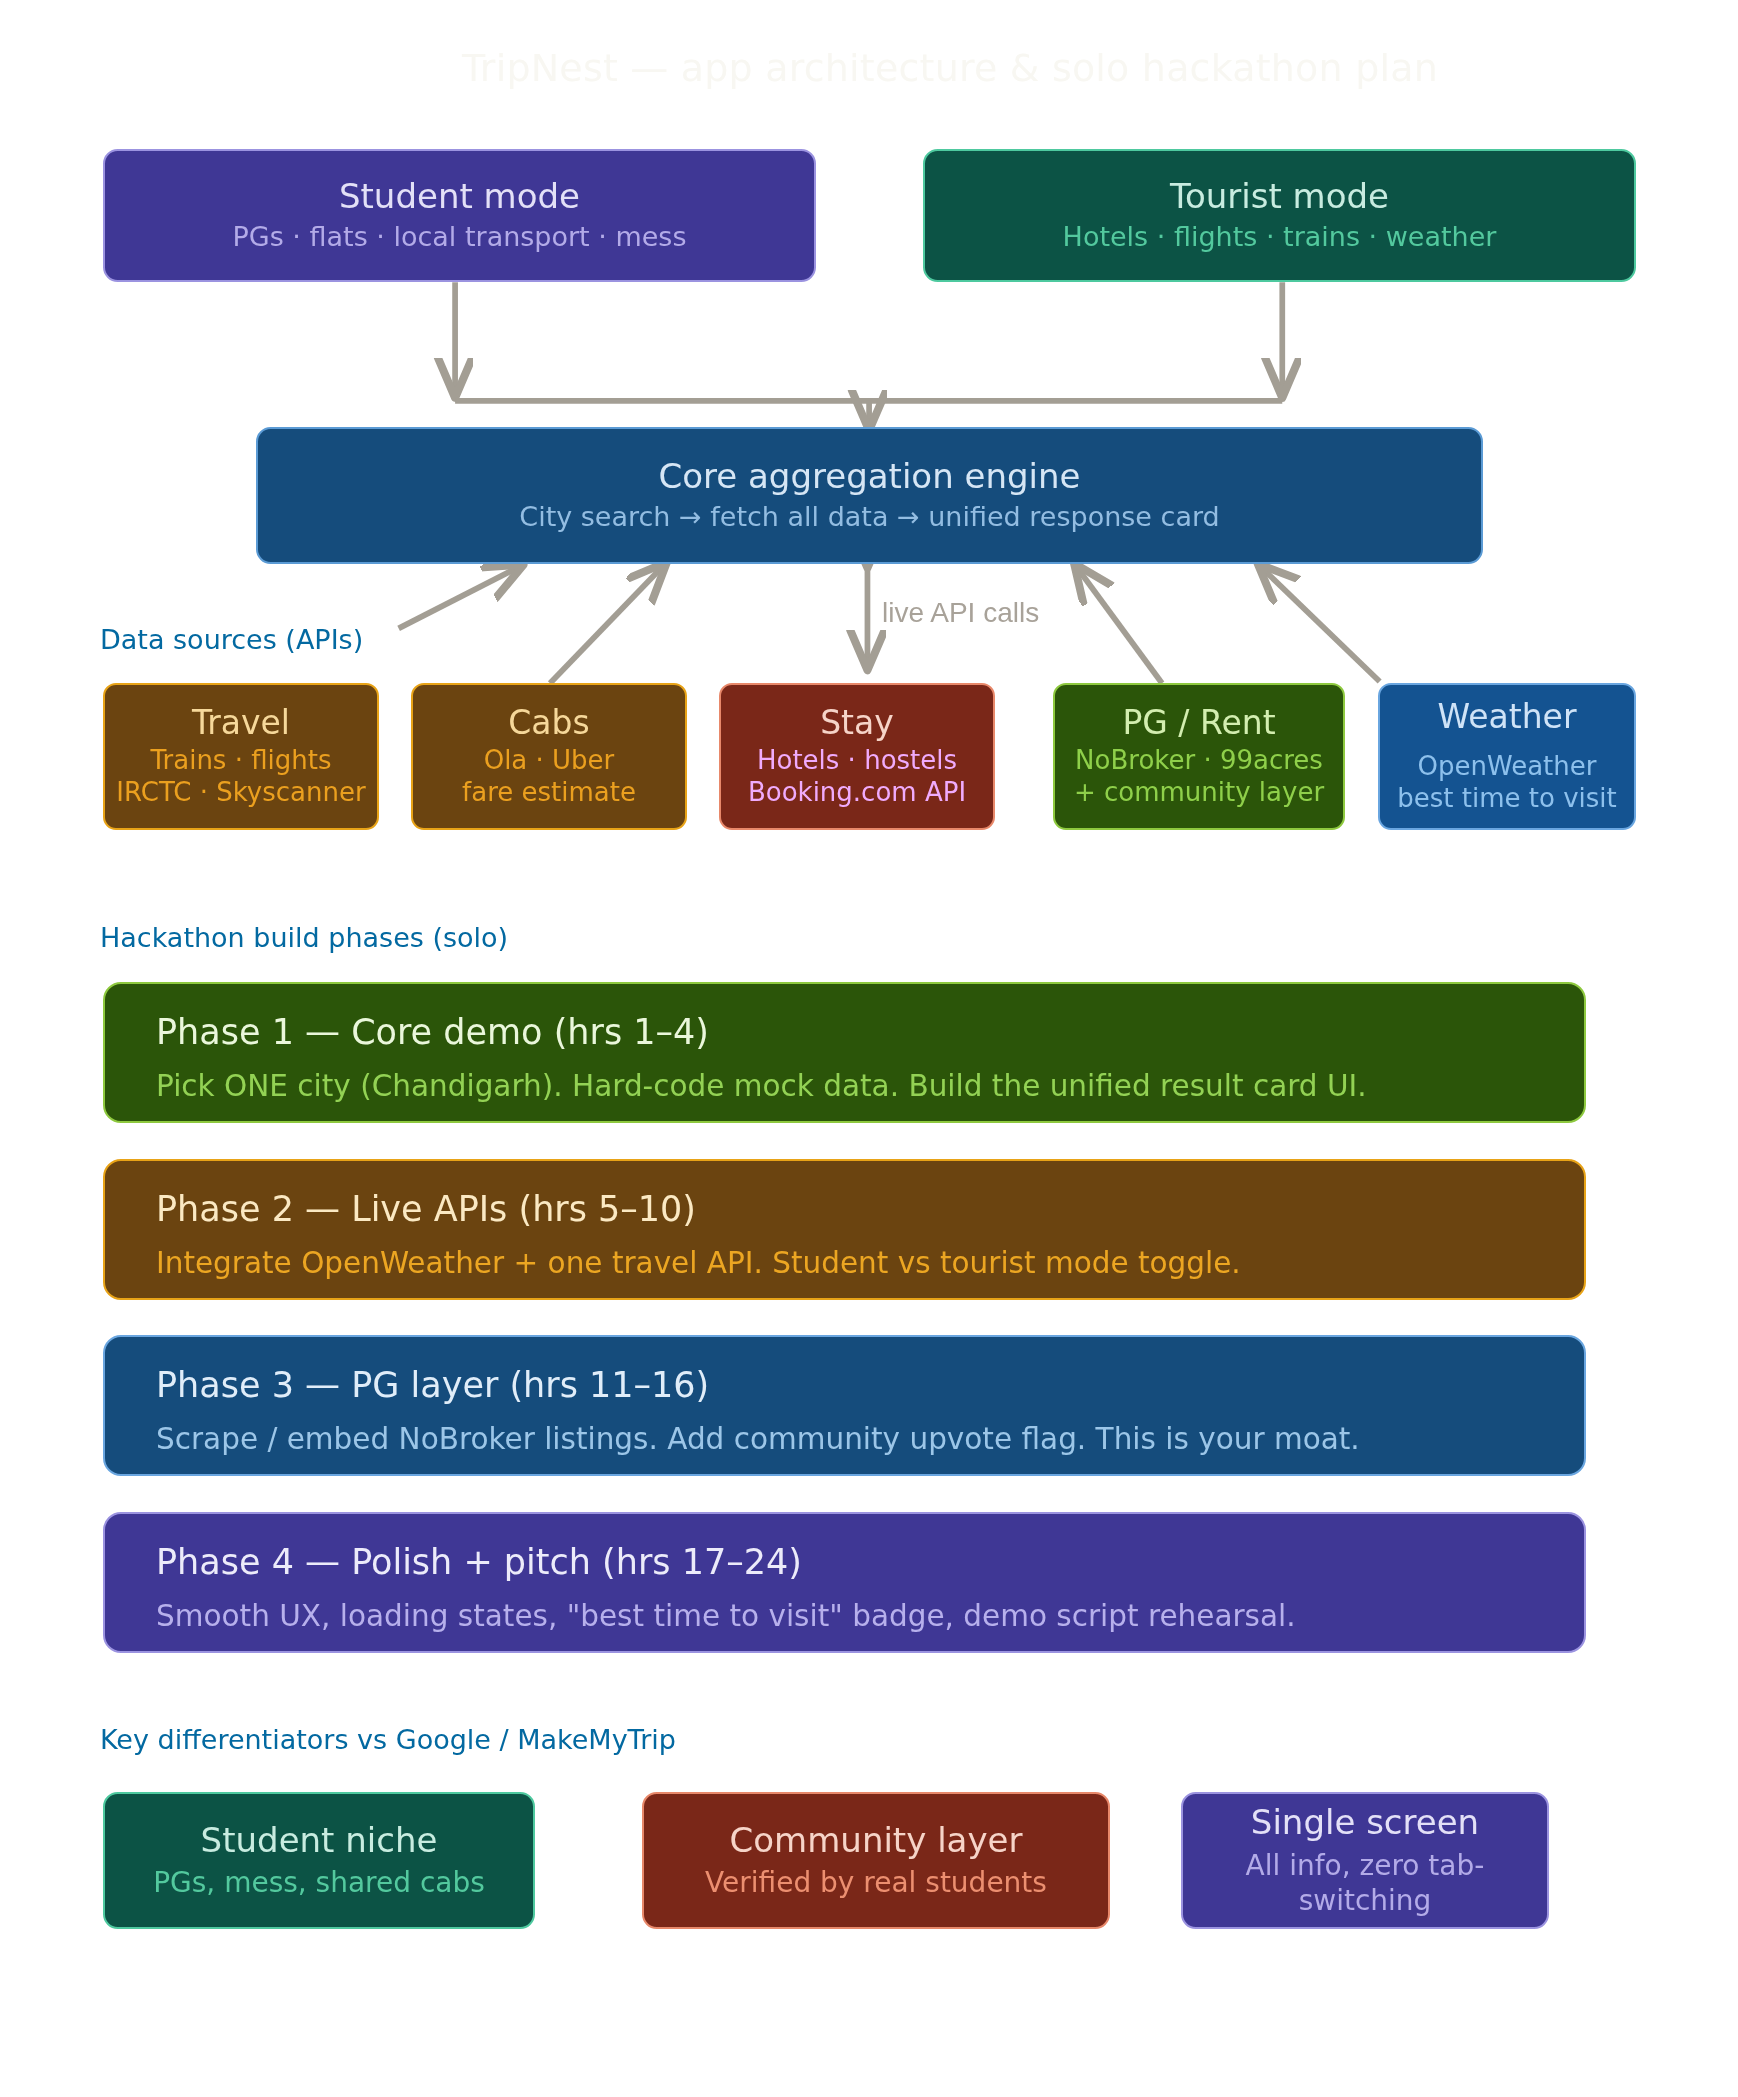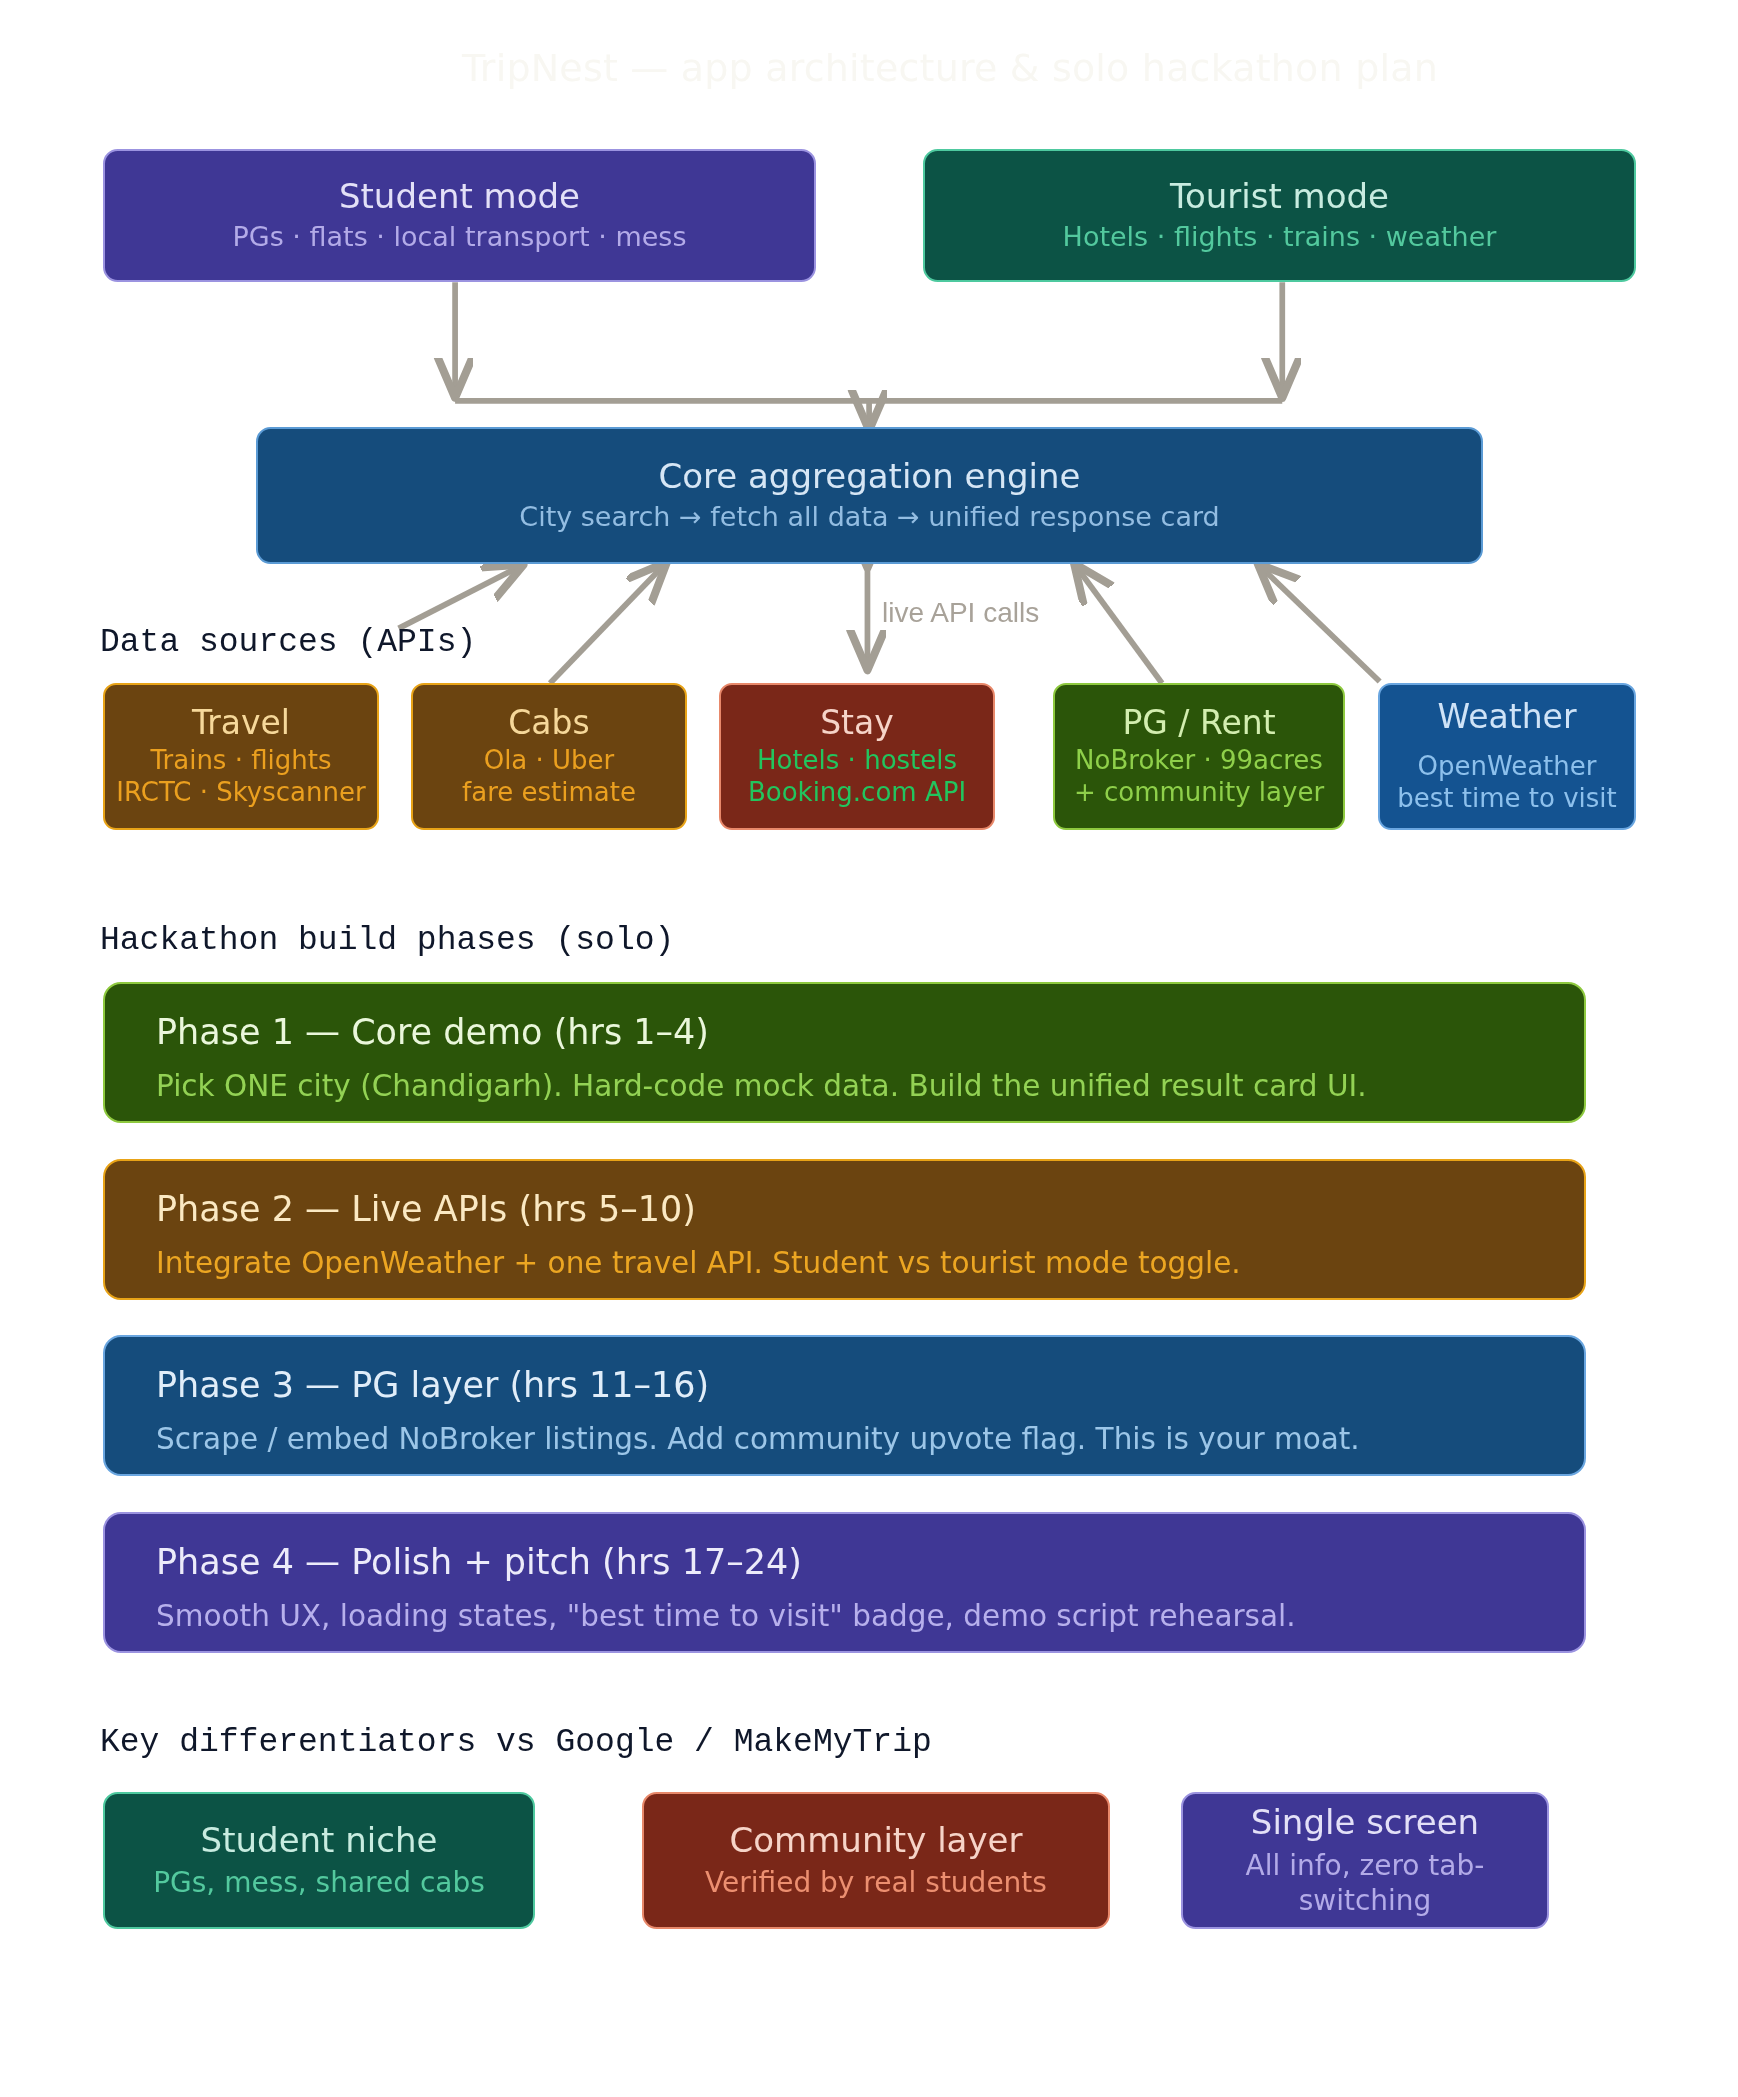--- a/index.html
+++ b/index.html
@@ -31,25 +31,24 @@
   .faint-title {
     position: absolute;
     color: #f8f7f2;
     font-size: 38px;
     font-weight: 400;
     white-space: nowrap;
     letter-spacing: 0.2px;
   }
   .faint-section {
     position: absolute;
-    color: #0f172a;
-    font-size: 33px;
+    color: #0369a1;
+    font-size: 27px;
     font-weight: 400;
     white-space: nowrap;
-    font-family: Liberation Mono, monospace;
   }
 
   
   .node {
     position: absolute;
     box-sizing: border-box;
     border-radius: 14.7px;
     border-width: 2.5px;
     border-style: solid;
     display: flex;
@@ -185,21 +184,21 @@
   <div class="node src" style="left:411px; top:683px; width:276px; height:147px;
               background:#6b4410; border-color:#e8a317;">
     <div class="title" style="color:#f6d89a;">Cabs</div>
     <div class="sub" style="color:#eba01f;">Ola · Uber
 fare estimate</div>
   </div>
 
   <div class="node src" style="left:719px; top:683px; width:276px; height:147px;
               background:#7a2718; border-color:#e8886a;">
     <div class="title" style="color:#f6d4c8;">Stay</div>
-    <div class="sub" style="color:#22c55e;">Hotels · hostels
+    <div class="sub" style="color:#f0abfc;">Hotels · hostels
 Booking.com API</div>
   </div>
 
   <div class="node src" style="left:1053px; top:683px; width:292px; height:147px;
               background:#2b5509; border-color:#8ec93f;">
     <div class="title" style="color:#d3eeb0;">PG / Rent</div>
     <div class="sub" style="color:#8fd04a;">NoBroker · 99acres
 + community layer</div>
   </div>
 

